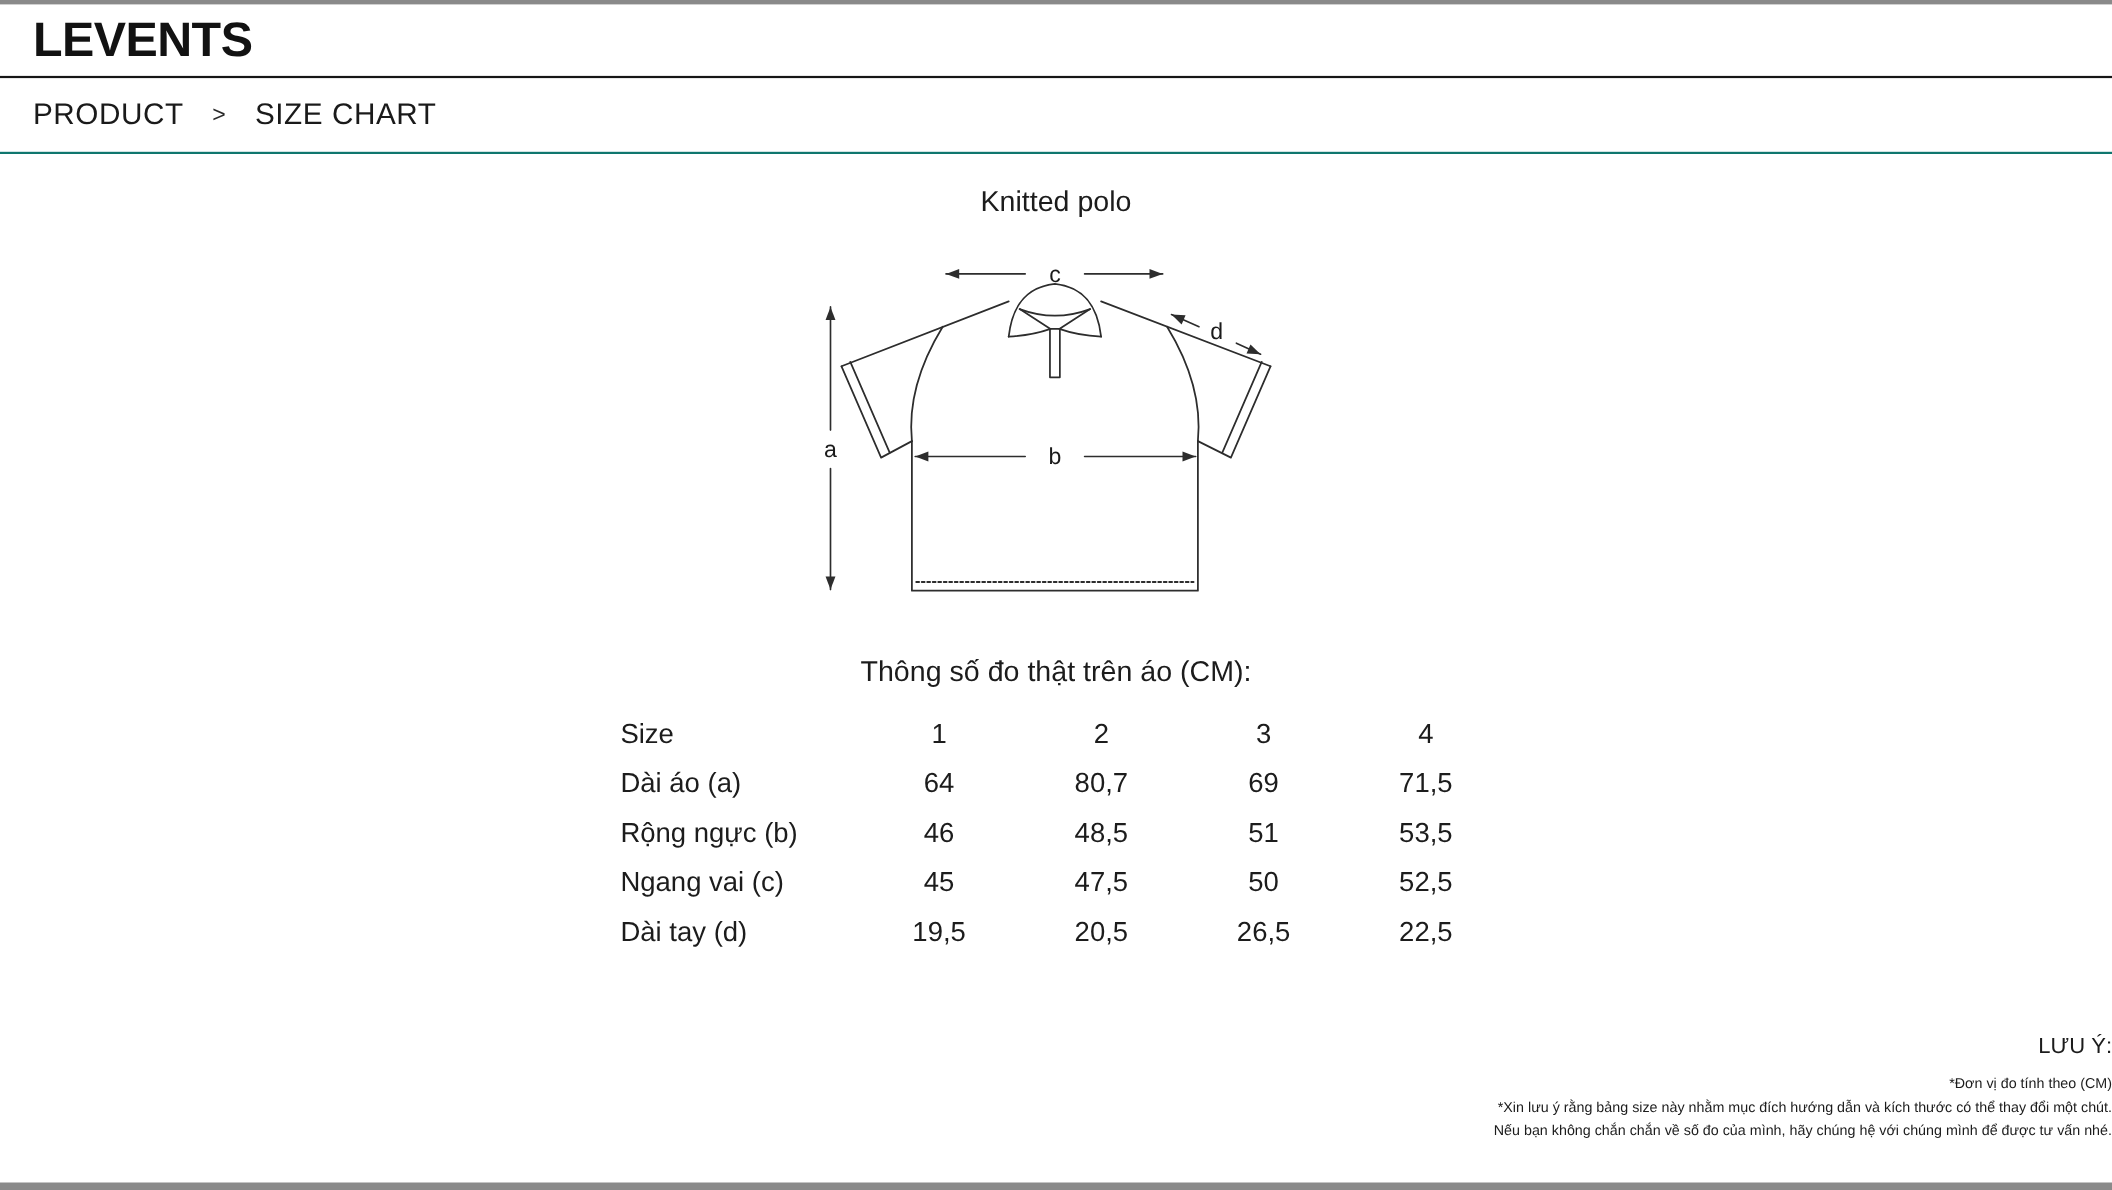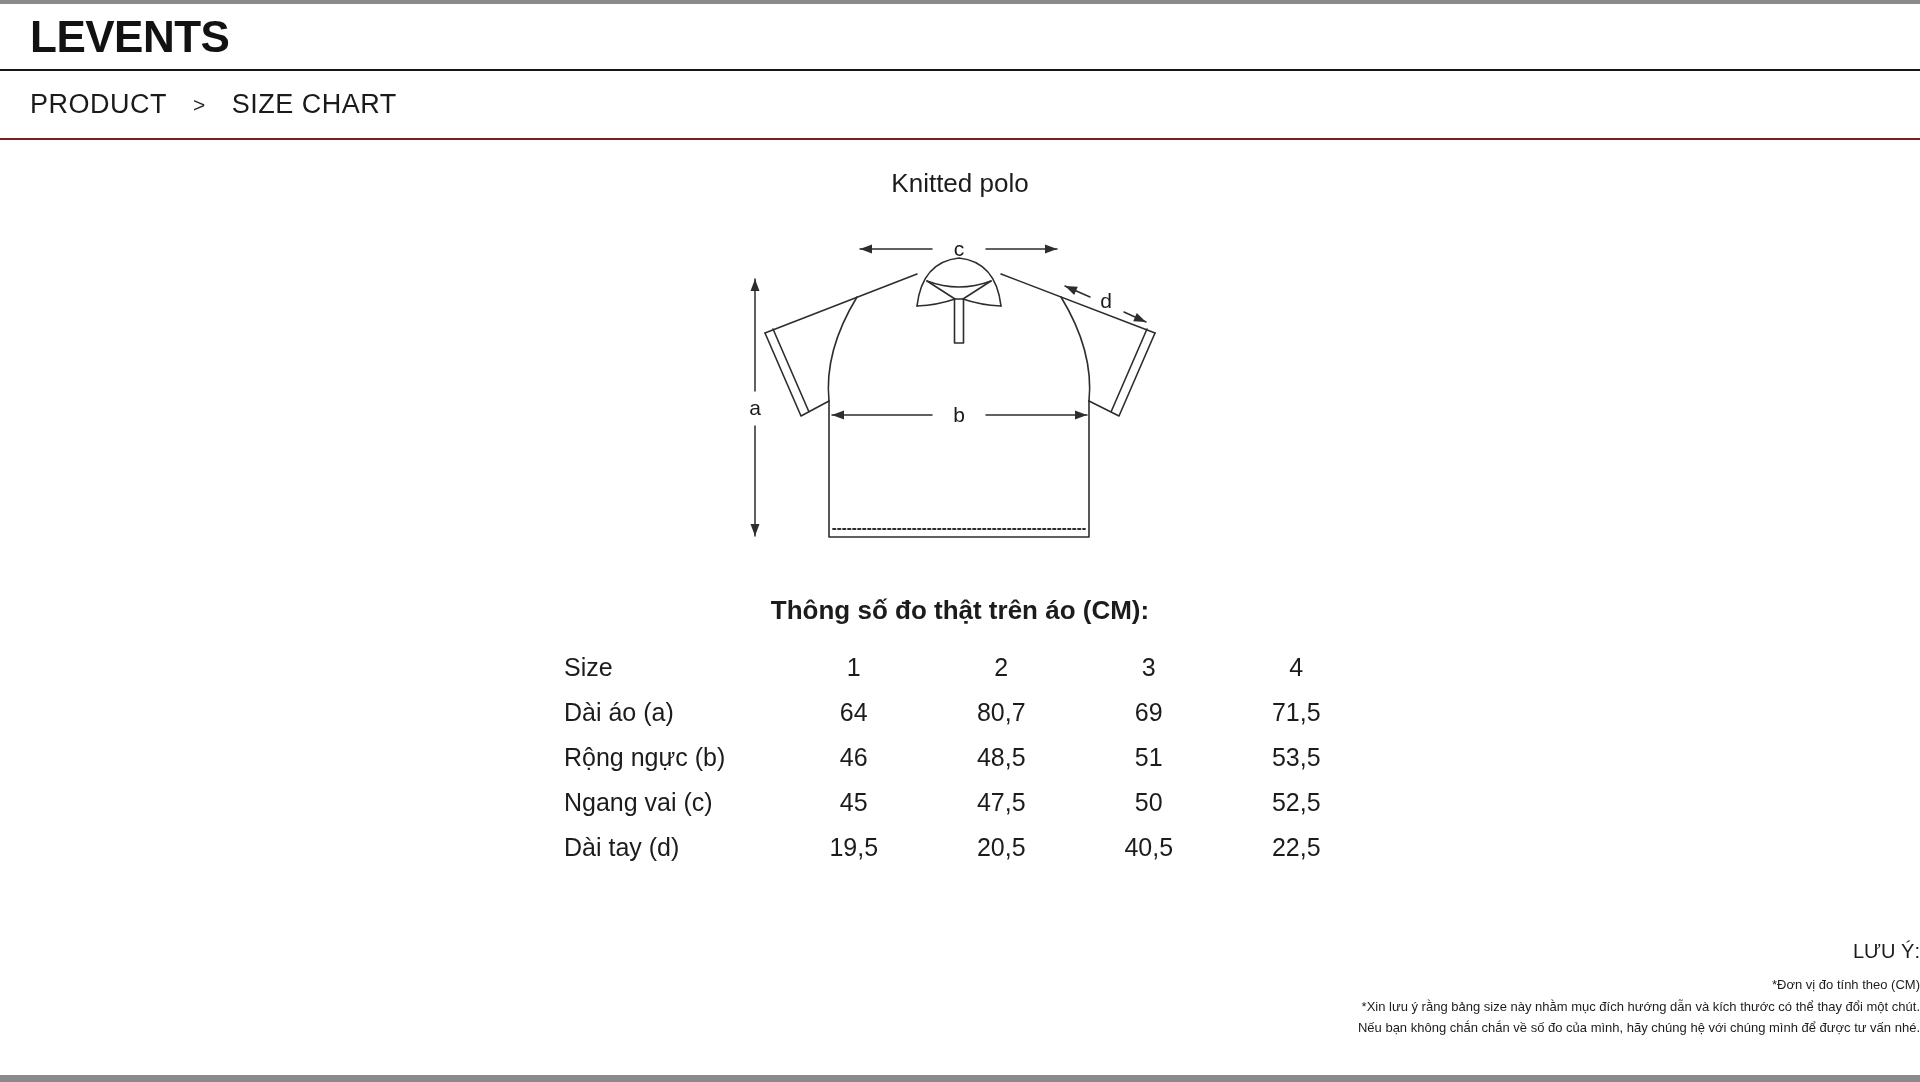--- a/index.html
+++ b/index.html
@@ -16,36 +16,36 @@
     height: 67px; display: flex; align-items: center;
     padding: 16px 30px; border-bottom: 2px solid #161616;
   }
   .logo {
     font-size: 44px; font-weight: bold; letter-spacing: -0.5px; color: #121212;
     cursor: pointer;
   }
 
   .breadcrumb-row {
     height: 69px; display: flex; align-items: center;
-    padding: 0 30px; border-bottom: 2px solid #7f1d1d;
+    padding: 0 30px; border-bottom: 2px solid #0f766e;
     font-size: 27px; letter-spacing: 0.5px; color: #1a1a1a;
   }
   .crumb { cursor: pointer; }
   .crumb-sep { font-size: 21px; margin: 0 26px; color: #2a2a2a; }
 
   .product-title { margin: 27px 0 0 0; text-align: center; font-size: 26px; font-weight: normal; line-height: 33px; }
 
   .diagram-svg { display: block; margin: 36px auto 0 auto; }
   .diagram-svg path, .diagram-svg line, .diagram-svg rect { fill: none; stroke: #2d2d2d; stroke-width: 1.6; stroke-linejoin: round; stroke-linecap: round; }
   .diagram-svg .arrow-line { stroke-width: 1.5; }
   .diagram-svg .arrow-head { fill: #2d2d2d; stroke: none; }
   .diagram-svg .hem { stroke-dasharray: 2.5 2.5; stroke-width: 1.8; }
   .diagram-svg text { fill: #1b1b1b; font-size: 21px; font-family: "Liberation Sans", "DejaVu Sans", sans-serif; }
 
-  .table-heading { margin: 44px 0 0 0; text-align: center; font-size: 26px; font-weight: bold; line-height: 31px; }
+  .table-heading { margin: 44px 0 0 0; text-align: center; font-size: 26px; font-weight: normal; line-height: 31px; }
 
   .size-table { width: 820px; margin: 19px auto 0 auto; font-size: 25px; }
   .st-row { display: grid; grid-template-columns: 230px repeat(4, 1fr); height: 45px; align-items: center; }
   .st-label { text-align: left; padding-left: 14px; }
   .st-val { text-align: center; }
 
   .notes { text-align: right; }
   .notes-heading { margin-top: 69px; font-size: 20px; line-height: 24px; }
   .notes-lines { margin-top: 11px; font-size: 13px; line-height: 21.5px; }
 </style>
@@ -146,21 +146,21 @@
       <div class="st-label">Ngang vai (c)</div>
       <div class="st-val">45</div>
       <div class="st-val">47,5</div>
       <div class="st-val">50</div>
       <div class="st-val">52,5</div>
     </div>
     <div class="st-row">
       <div class="st-label">Dài tay (d)</div>
       <div class="st-val">19,5</div>
       <div class="st-val">20,5</div>
-      <div class="st-val">40,5</div>
+      <div class="st-val">26,5</div>
       <div class="st-val">22,5</div>
     </div>
   </div>
 
   <div class="notes">
     <div class="notes-heading">LƯU Ý:</div>
     <div class="notes-lines">
       <div>*Đơn vị đo tính theo (CM)</div>
       <div>*Xin lưu ý rằng bảng size này nhằm mục đích hướng dẫn và kích thước có thể thay đổi một chút.</div>
       <div>Nếu bạn không chắn chắn về số đo của mình, hãy chúng hệ với chúng mình để được tư vấn nhé.</div>

